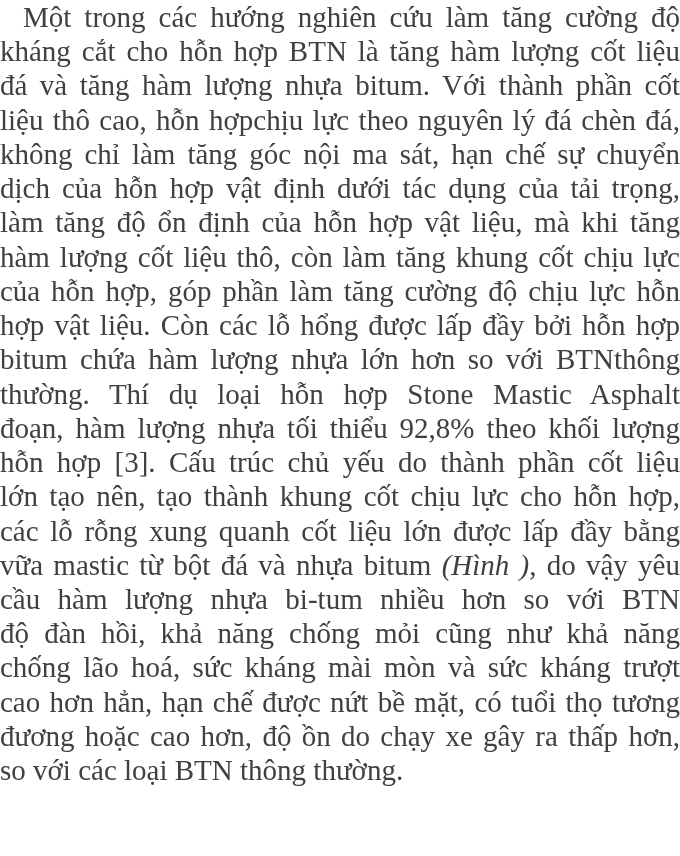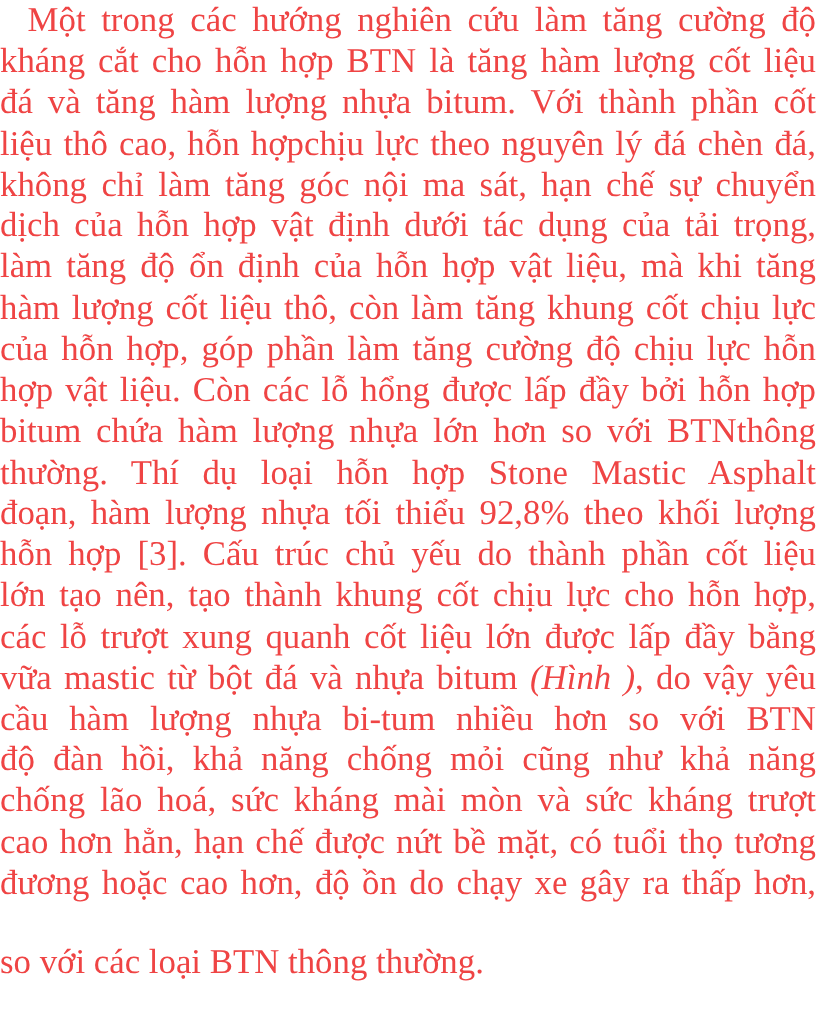--- a/index.html
+++ b/index.html
@@ -8,39 +8,38 @@
   }
   body {
     width: 680px;
     height: 856px;
     background: #ffffff;
     overflow: hidden;
   }
   .page {
     width: 680px;
     height: 856px;
-    color: #ef4444;
+    color: #404040;
     background: #ffffff;
     font-family: "Liberation Serif", "DejaVu Serif", serif;
     font-size: 29px;
     line-height: 34.24px;
   }
   .line {
     text-align: justify;
     text-align-last: justify;
     height: 34.24px;
     overflow: visible;
   }
   .line.indent {
     text-indent: 23px;
   }
   .line.last {
     text-align: right;
     text-align-last: left;
-    margin-top: 32px;
   }
   .italic {
     font-style: italic;
   }
 </style>
 </head>
 <body>
 
 <div class="page">
   <div class="line indent">Một trong các hướng nghiên cứu làm tăng cường độ</div>
@@ -51,21 +50,21 @@
   <div class="line">dịch của hỗn hợp vật định dưới tác dụng của tải trọng,</div>
   <div class="line">làm tăng độ ổn định của hỗn hợp vật liệu, mà khi tăng</div>
   <div class="line">hàm lượng cốt liệu thô, còn làm tăng khung cốt chịu lực</div>
   <div class="line">của hỗn hợp, góp phần làm tăng cường độ chịu lực hỗn</div>
   <div class="line">hợp vật liệu. Còn các lỗ hổng được lấp đầy bởi hỗn hợp</div>
   <div class="line">bitum chứa hàm lượng nhựa lớn hơn so với BTNthông</div>
   <div class="line">thường. Thí dụ loại hỗn hợp Stone Mastic Asphalt</div>
   <div class="line">đoạn, hàm lượng nhựa tối thiểu 92,8% theo khối lượng</div>
   <div class="line">hỗn hợp [3]. Cấu trúc chủ yếu do thành phần cốt liệu</div>
   <div class="line">lớn tạo nên, tạo thành khung cốt chịu lực cho hỗn hợp,</div>
-  <div class="line">các lỗ trượt xung quanh cốt liệu lớn được lấp đầy bằng</div>
+  <div class="line">các lỗ rỗng xung quanh cốt liệu lớn được lấp đầy bằng</div>
   <div class="line"><span>vữa mastic từ bột đá và nhựa bitum </span><span class="italic">(Hình )</span><span>, do vậy yêu</span></div>
   <div class="line">cầu hàm lượng nhựa bi-tum nhiều hơn so với BTN</div>
   <div class="line">độ đàn hồi, khả năng chống mỏi cũng như khả năng</div>
   <div class="line">chống lão hoá, sức kháng mài mòn và sức kháng trượt</div>
   <div class="line">cao hơn hẳn, hạn chế được nứt bề mặt, có tuổi thọ tương</div>
   <div class="line">đương hoặc cao hơn, độ ồn do chạy xe gây ra thấp hơn,</div>
   <div class="line last">so với các loại BTN thông thường.</div>
 </div>
 
 </body></html>

